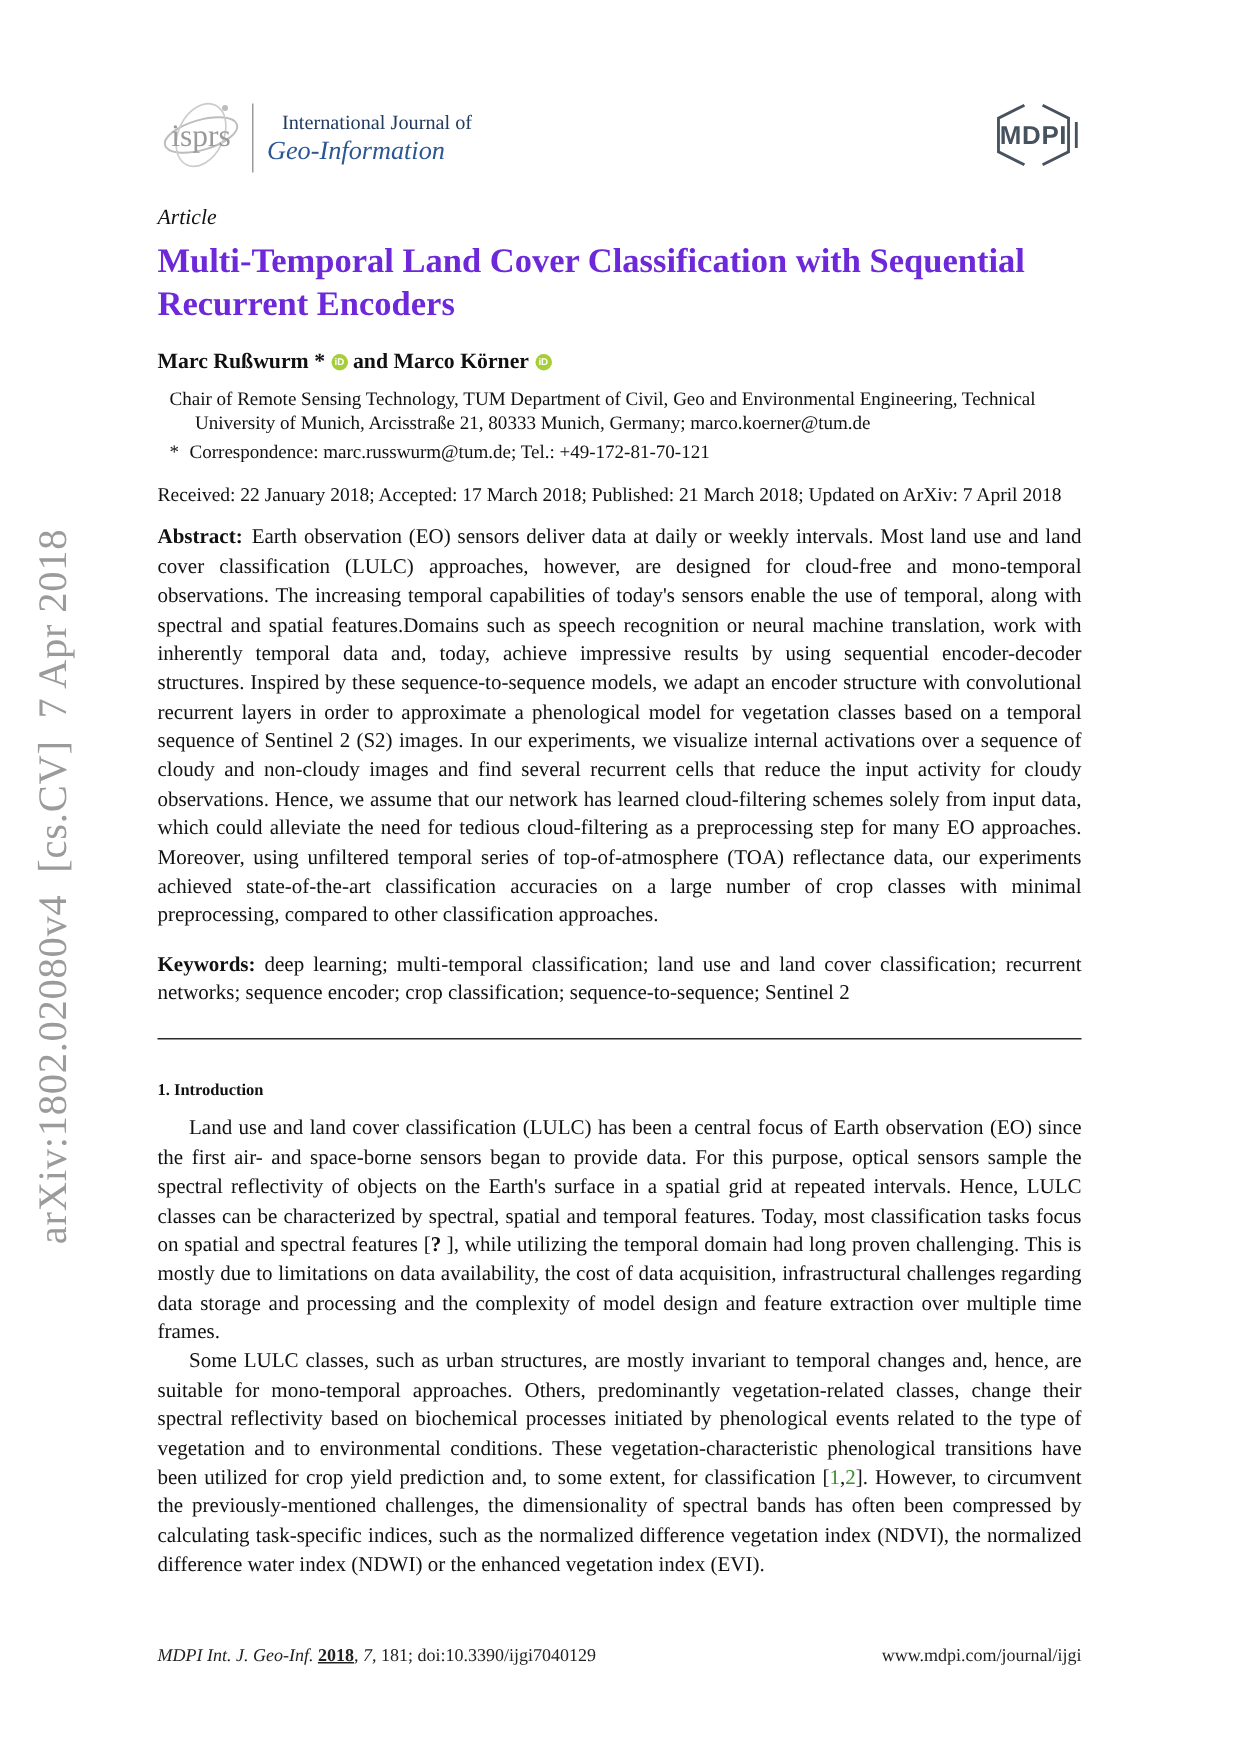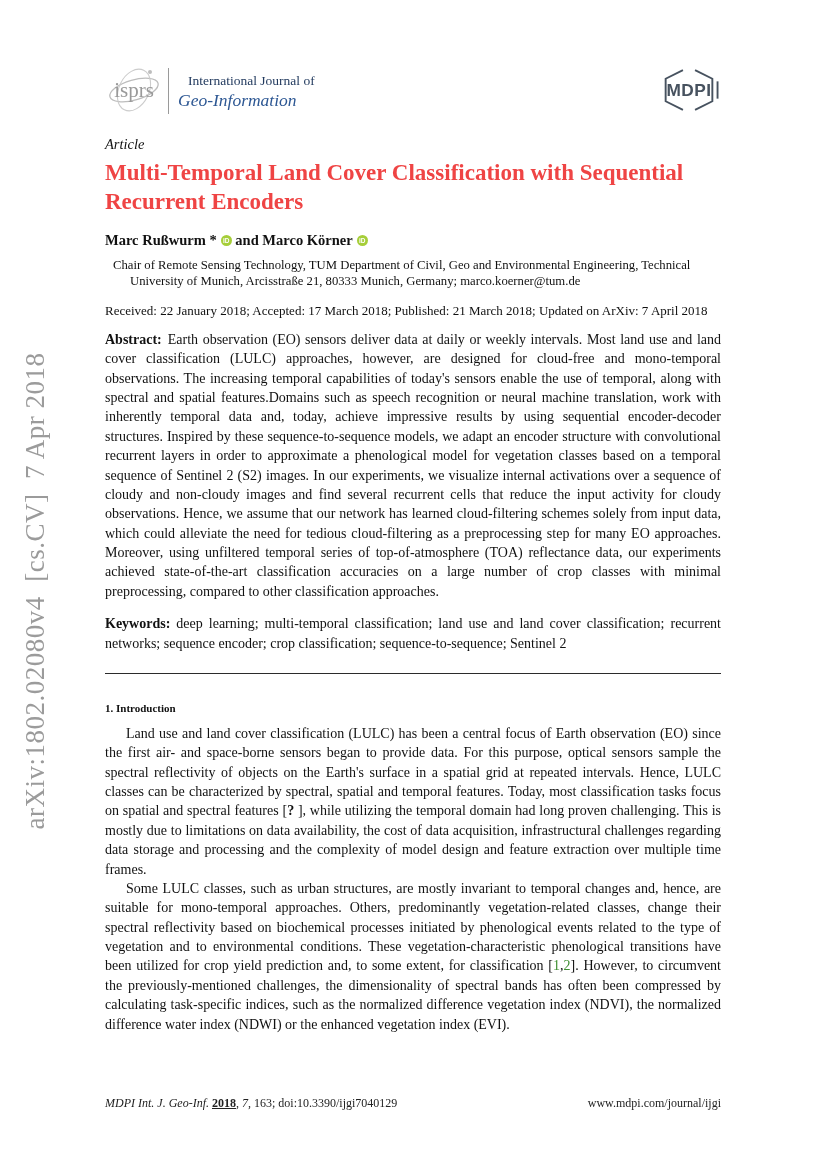--- a/index.html
+++ b/index.html
@@ -16,21 +16,21 @@
   }
   .content { position:absolute; left:105px; top:0; width:616px; }
   
   .hdr { display:flex; justify-content:space-between; align-items:flex-end; margin-top:64px; }
   .brand { display:flex; align-items:center; }
   .brand-divider { width:1px; height:46px; background:#9a9a9a; margin:0 9px 0 5px; }
   .jname1 { font-size:13.5px; color:#223a5e; line-height:1.3;margin-left:10px; }
   .jname2 { font-size:17.5px; font-weight:normal; font-style:italic; color:#2d5793; line-height:1.15; }
   
   .article-type { font-style:italic; font-size:14.5px; margin-top:18px; }
-  .title { font-size:23px; font-weight:bold; line-height:1.26; margin-top:6px; width:586px; color:#ef4444; }
+  .title { font-size:23px; font-weight:bold; line-height:1.26; margin-top:6px; width:586px; color:#6d28d9; }
   .authors { margin-top:15px; font-weight:bold; font-size:14.5px; }
   .orcid {
     display:inline-flex; width:11px; height:11px; border-radius:50%;
     background:#a6ce39; color:#fff; font-size:6.5px; font-weight:bold;
     align-items:center; justify-content:center;
     font-family:"Liberation Sans", sans-serif; vertical-align:2px; margin-left:4px;
   }
   .affil { margin-top:8px; font-size:12.7px; line-height:1.3; padding-left:25px; text-indent:-17px; }
   .corr  { font-size:12.7px; line-height:1.3; padding-left:25px; text-indent:-17px; margin-top:2px; }
   .corr .marker { margin-right:7px; }
@@ -94,20 +94,23 @@
     <h1 class="title" style="margin:6px 0 0 0;">Multi-Temporal Land Cover Classification with Sequential Recurrent Encoders</h1>
 
     <div class="authors">
       <span>Marc Rußwurm *</span><span class="orcid">iD</span><span> and </span><span>Marco Körner</span><span class="orcid">iD</span>
     </div>
 
     <div class="affil">
       <span>Chair of Remote Sensing Technology, TUM Department of Civil, Geo and Environmental Engineering, Technical University of Munich, Arcisstraße 21, 80333 Munich, Germany; </span><span>marco.koerner@tum.de</span>
     </div>
 
+    <div class="corr">
+      <span class="marker">*</span><span>Correspondence: </span><span>marc.russwurm@tum.de</span><span>; Tel.: +49-172-81-70-121</span>
+    </div>
 
     <div class="dates">Received: 22 January 2018; Accepted: 17 March 2018; Published: 21 March 2018; Updated on ArXiv: 7 April 2018</div>
 
     <p class="abstract" style="margin-bottom:0;">
       <span class="label">Abstract:</span><span>Earth observation (EO) sensors deliver data at daily or weekly intervals. Most land use and land cover classification (LULC) approaches, however, are designed for cloud-free and mono-temporal observations. The increasing temporal capabilities of today's sensors enable the use of temporal, along with spectral and spatial features.Domains such as speech recognition or neural machine translation, work with inherently temporal data and, today, achieve impressive results by using sequential encoder-decoder structures. Inspired by these sequence-to-sequence models, we adapt an encoder structure with convolutional recurrent layers in order to approximate a phenological model for vegetation classes based on a temporal sequence of Sentinel 2 (S2) images. In our experiments, we visualize internal activations over a sequence of cloudy and non-cloudy images and find several recurrent cells that reduce the input activity for cloudy observations. Hence, we assume that our network has learned cloud-filtering schemes solely from input data, which could alleviate the need for tedious cloud-filtering as a preprocessing step for many EO approaches. Moreover, using unfiltered temporal series of top-of-atmosphere (TOA) reflectance data, our experiments achieved state-of-the-art classification accuracies on a large number of crop classes with minimal preprocessing, compared to other classification approaches.</span>
     </p>
 
     <p class="keywords" style="margin-bottom:0;">
       <span class="label">Keywords:</span><span>deep learning; multi-temporal classification; land use and land cover classification; recurrent networks; sequence encoder; crop classification; sequence-to-sequence; Sentinel 2</span>
     </p>
@@ -121,18 +124,18 @@
     </p>
 
     <p class="para">
       <span>Some LULC classes, such as urban structures, are mostly invariant to temporal changes and, hence, are suitable for mono-temporal approaches. Others, predominantly vegetation-related classes, change their spectral reflectivity based on biochemical processes initiated by phenological events related to the type of vegetation and to environmental conditions. These vegetation-characteristic phenological transitions have been utilized for crop yield prediction and, to some extent, for classification [</span><span class="cite-link">1</span><span>,</span><span class="cite-link">2</span><span>]. However, to circumvent the previously-mentioned challenges, the dimensionality of spectral bands has often been compressed by calculating task-specific indices, such as the normalized difference vegetation index (NDVI), the normalized difference water index (NDWI) or the enhanced vegetation index (EVI).</span>
     </p>
 
   </div>
 
   <div class="footer">
     <span>
-      <span class="it">MDPI Int. J. Geo-Inf. </span><span class="bd">2018</span><span>, </span><span class="it">7</span><span>, 163; doi:10.3390/ijgi7040129</span>
+      <span class="it">MDPI Int. J. Geo-Inf. </span><span class="bd">2018</span><span>, </span><span class="it">7</span><span>, 181; doi:10.3390/ijgi7040129</span>
     </span>
     <a class="plain">www.mdpi.com/journal/ijgi</a>
   </div>
 
 </div>
 
 </body></html>

